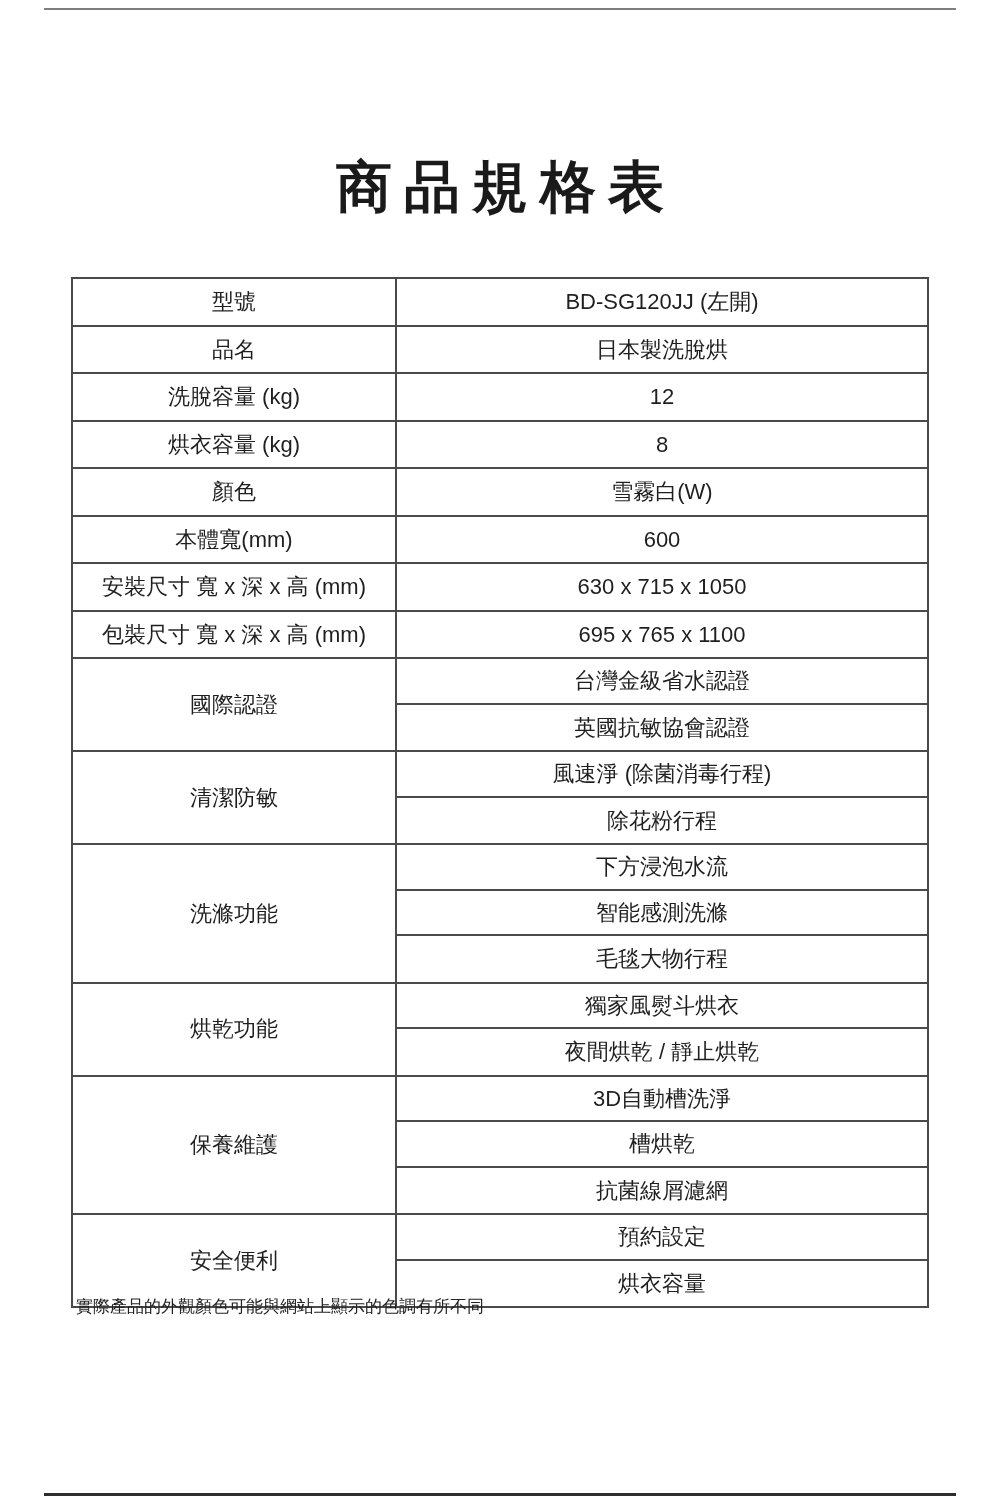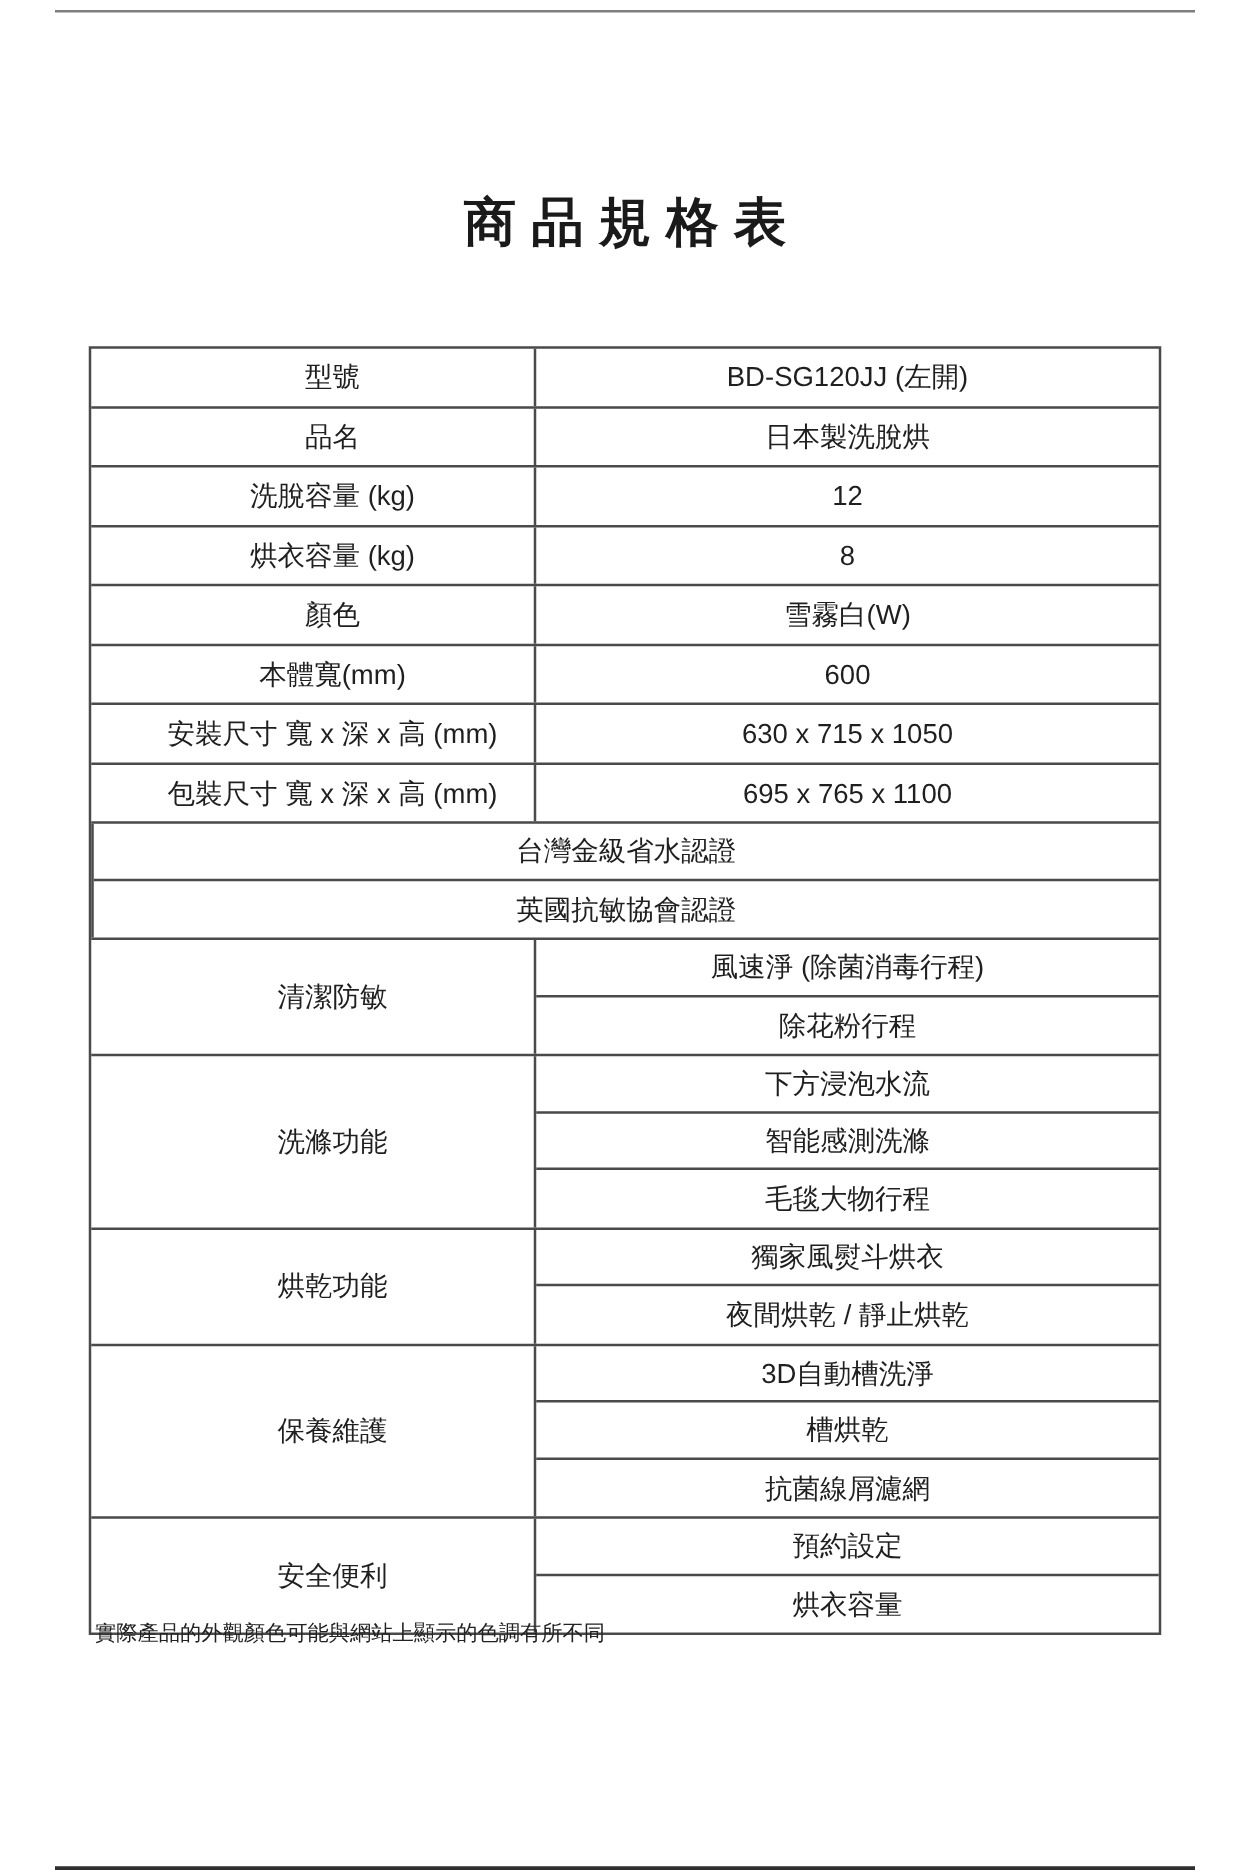--- a/index.html
+++ b/index.html
@@ -36,21 +36,21 @@
     top:1493px;
     height:3px;
     background:var(--bottom-rule-color);
   }
   .title{
     position:absolute;
     top:150px;
     left:0;
     width:100%;
     text-align:center;
-    font-size:42px;
+    font-size:56px;
     font-weight:700;
     letter-spacing:12px;
     text-indent:12px;
     color:#1a1a1a;
     white-space:nowrap;
   }
   .spec-table{
     position:absolute;
     left:71px;
     top:277px;
@@ -68,21 +68,20 @@
   .t-label{
     width:322px;
     flex:0 0 322px;
     display:flex;
     align-items:center;
     justify-content:center;
     text-align:center;
     font-size:22px;
     line-height:1.25;
     padding:0 4px;
-    margin-left:32px;
   }
   .t-values{
     flex:1 1 auto;
     display:flex;
     flex-direction:column;
     border-left:2px solid var(--border-color);
   }
   .t-value{
     flex:1 1 auto;
     min-height:45.5px;
@@ -155,20 +154,21 @@
           <div class="t-value">630 x 715 x 1050</div>
         </div>
       </div>
       <div class="t-row">
         <div class="t-label">包裝尺寸 寬 x 深 x 高 (mm)</div>
         <div class="t-values">
           <div class="t-value">695 x 765 x 1100</div>
         </div>
       </div>
       <div class="t-row">
+        <div class="t-label">國際認證</div>
         <div class="t-values">
           <div class="t-value">台灣金級省水認證</div>
           <div class="t-value">英國抗敏協會認證</div>
         </div>
       </div>
       <div class="t-row">
         <div class="t-label">清潔防敏</div>
         <div class="t-values">
           <div class="t-value">風速淨 (除菌消毒行程)</div>
           <div class="t-value">除花粉行程</div>

